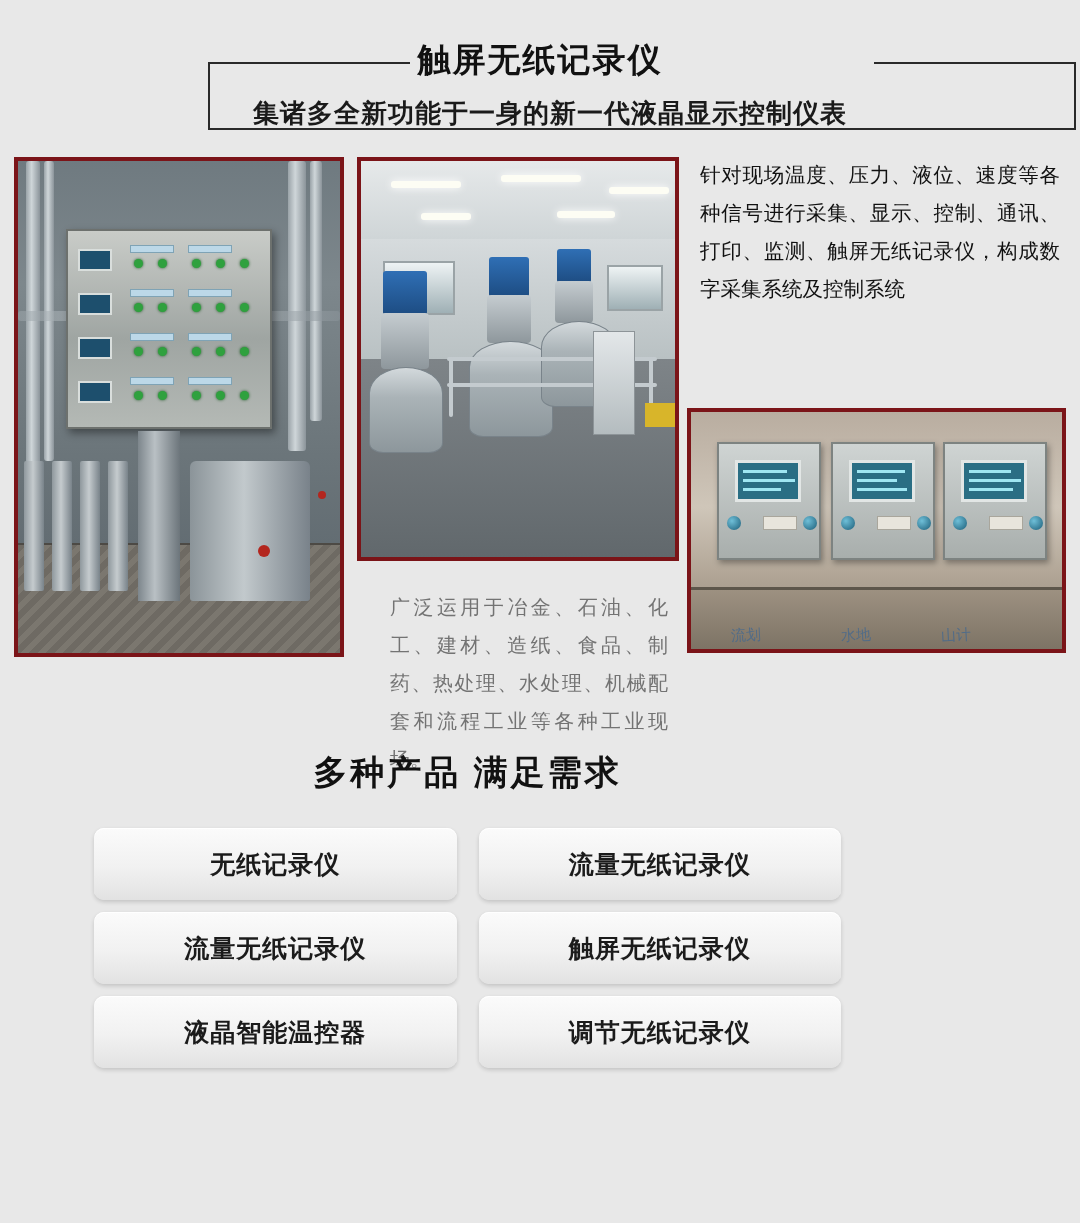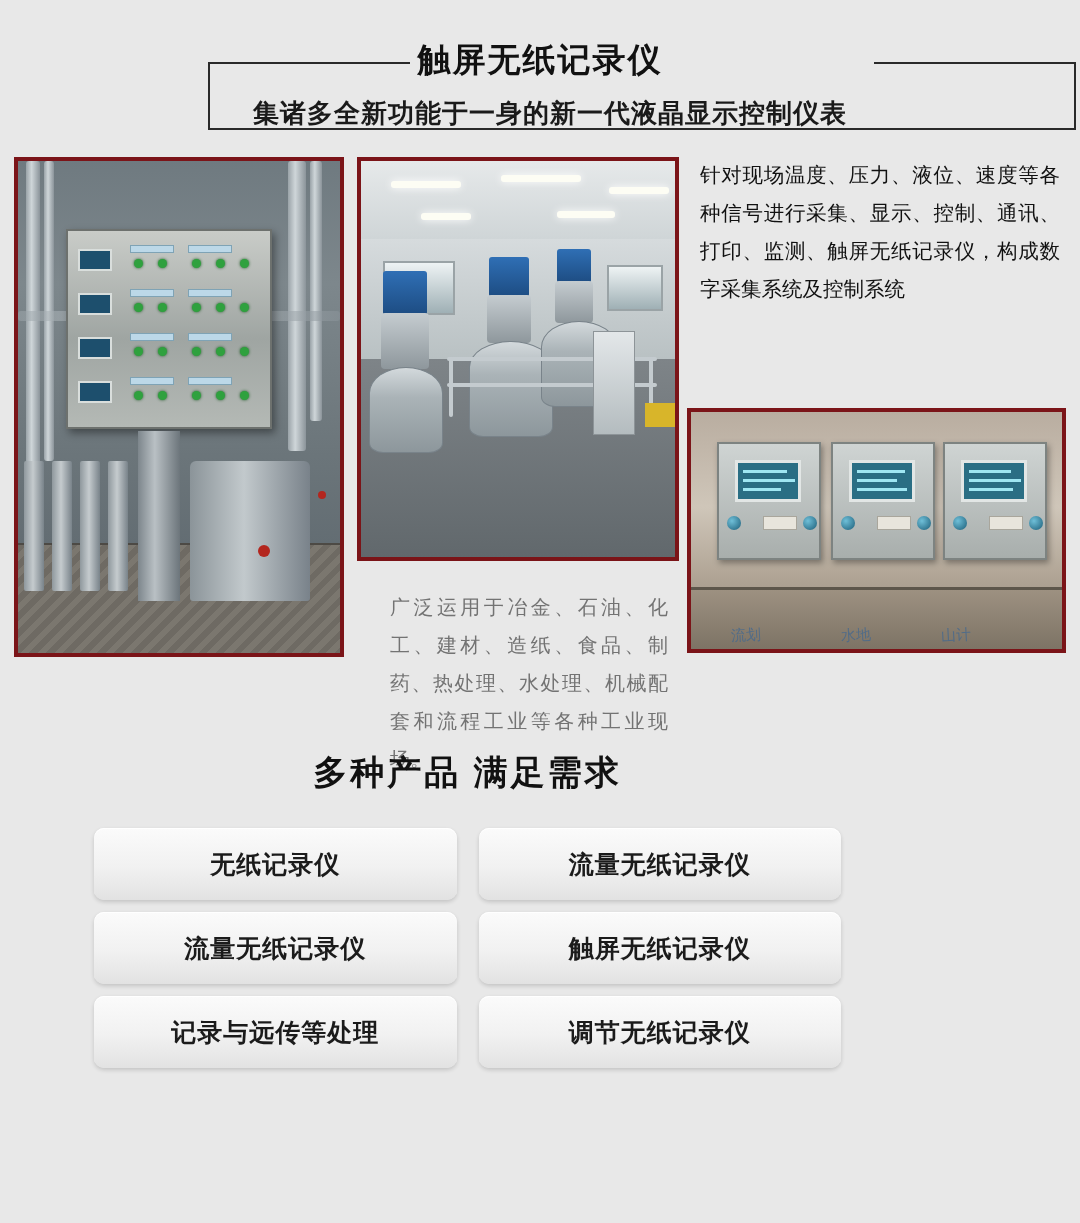--- a/index.html
+++ b/index.html
@@ -429,16 +429,16 @@
   <div class="txt-mid">广泛运用于冶金、石油、化工、建材、造纸、食品、制药、热处理、水处理、机械配套和流程工业等各种工业现场。</div>
 </div>
 
 <div class="products">
   <div class="products-title">多种产品    满足需求</div>
   <div class="grid">
     <div class="pill">无纸记录仪</div>
     <div class="pill">流量无纸记录仪</div>
     <div class="pill">流量无纸记录仪</div>
     <div class="pill">触屏无纸记录仪</div>
-    <div class="pill">记录与远传等处理</div>
+    <div class="pill">液晶智能温控器</div>
     <div class="pill">调节无纸记录仪</div>
   </div>
 </div>
 
 </body></html>

